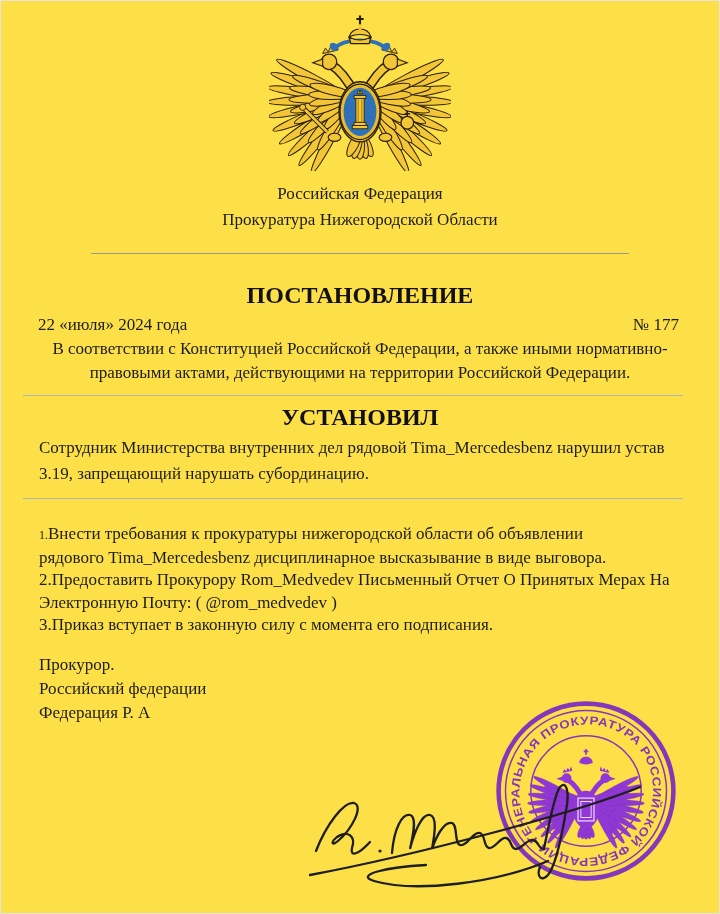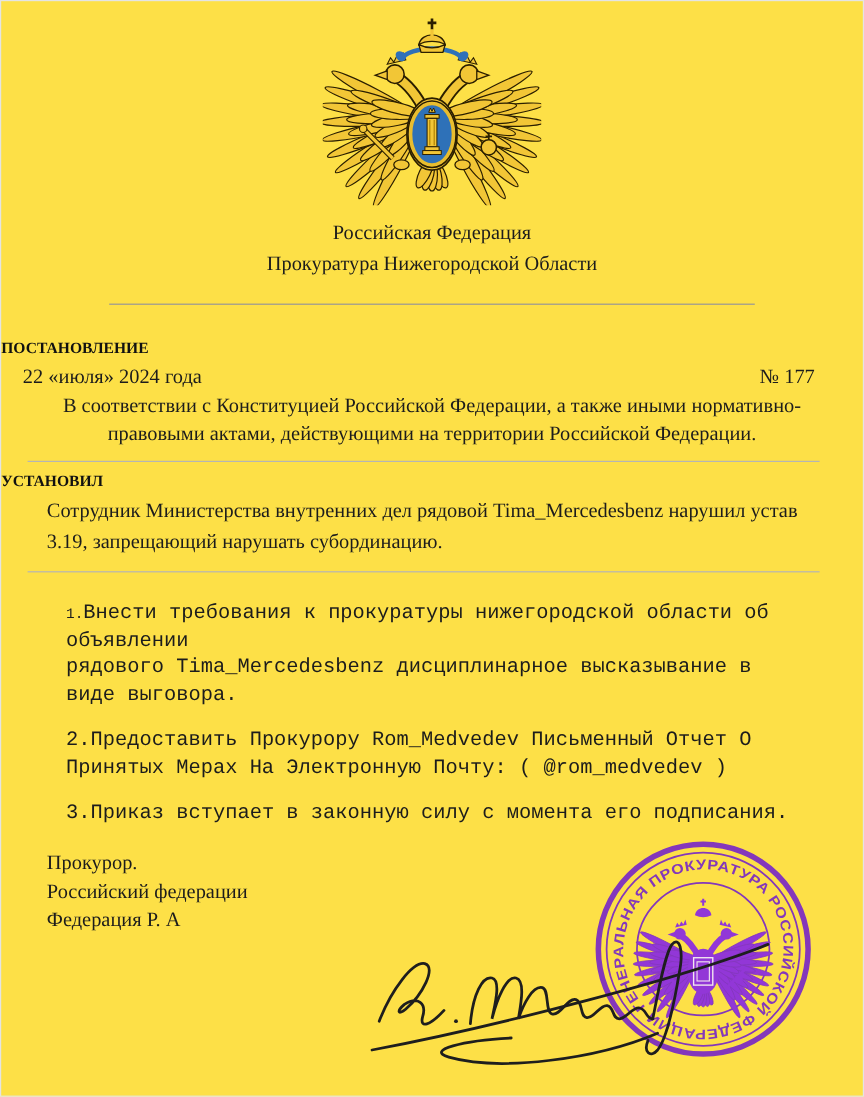--- a/index.html
+++ b/index.html
@@ -11,28 +11,28 @@
     border:1px solid #e4e4e4;
     font-family:"Liberation Serif","DejaVu Serif",serif;
     font-size:17px;color:#1c1c1c;
     overflow:hidden;
   }
   .emblem{display:block;margin:8px auto 0;}
   .org{ text-align:center; line-height:26px; margin-top:10px;}
   .rule1{ width:538px; margin:20px auto 0; border:none; border-top:1px solid #979797; height:0;}
   .rule2{ border:none;border-top:1px solid #b5b5b5;height:0; margin:10px 36px 0 22px;}
   .rule3{ border:none;border-top:1px solid #b5b5b5;height:0; margin:11px 36px 0 22px;}
-  .sec-title{ text-align:left; font-weight:bold; margin-top:28px; font-size:13px; color:#111;}
+  .sec-title{ text-align:center; font-weight:bold; margin-top:28px; font-size:24px; color:#111;}
   .sec-title.tight{margin-top:8px;}
   .sec-title.decree{margin-top:7px; letter-spacing:1px;}
-  .date-row{ display:flex; justify-content:space-between; margin:6px 40px 0 18px;}
+  .date-row{ display:flex; justify-content:space-between; margin:6px 40px 0 37px;}
   .preamble{ width:652px; margin:2px auto 0; text-align:center; line-height:24px;}
   .body-par{ margin:4px 38px 0; line-height:26px; text-align:left;}
   .items{ margin:24px 38px 0; line-height:22.5px;}
-  .item{ margin:16px;font-family:Liberation Mono, monospace;}
+  .item{ margin:0;}
   .item .txt{ white-space:pre-line;}
   .num-sm{ font-size:12px;}
   .signoff{ margin:16px 38px 0; line-height:24px;}
   .stamp{ position:absolute; left:493px; top:698px; width:184px; height:184px; opacity:.93;}
   .autograph{ position:absolute; left:295px; top:768px; width:370px; height:136px;}
   .ring-text{ font-family:"Liberation Sans","DejaVu Sans",sans-serif; font-weight:bold; font-size:12.6px; letter-spacing:.5px;}
 </style>
 </head>
 <body>
 

